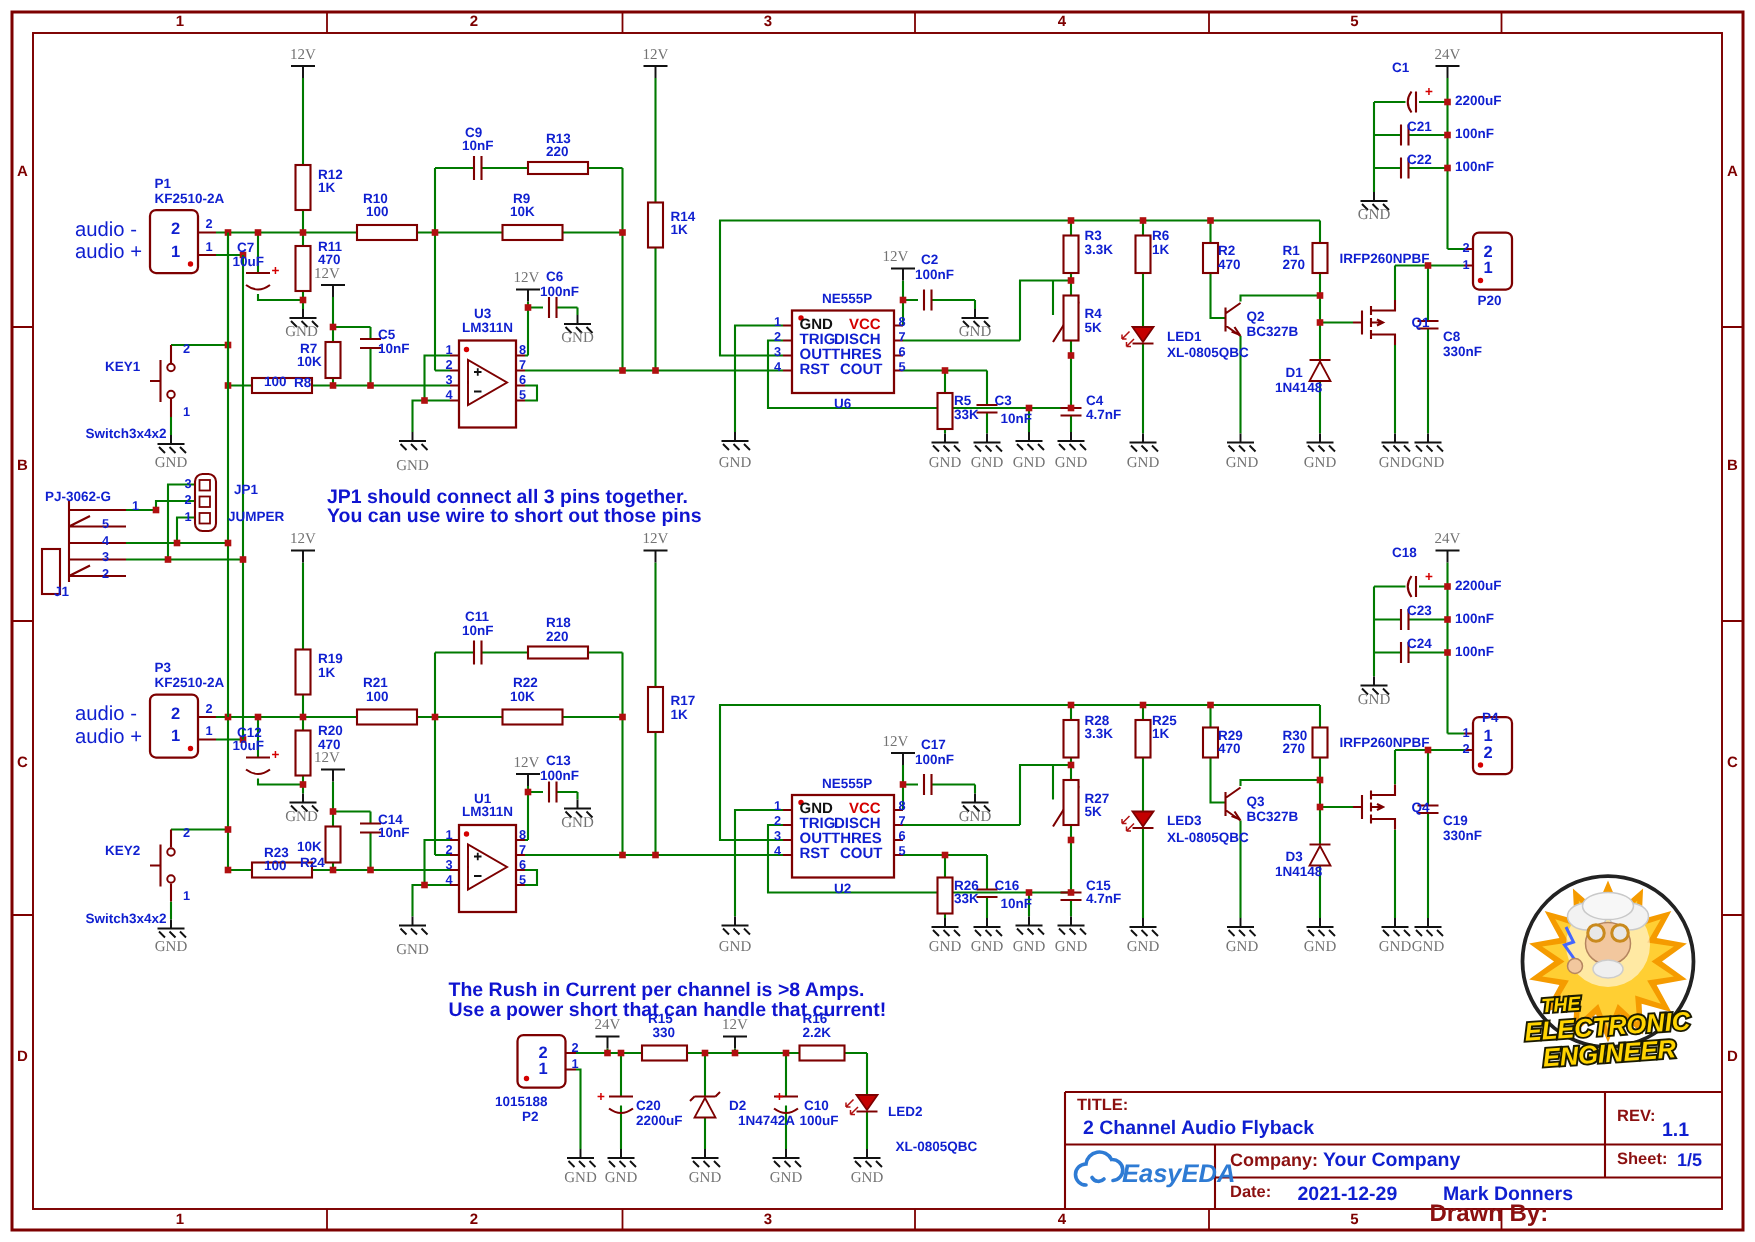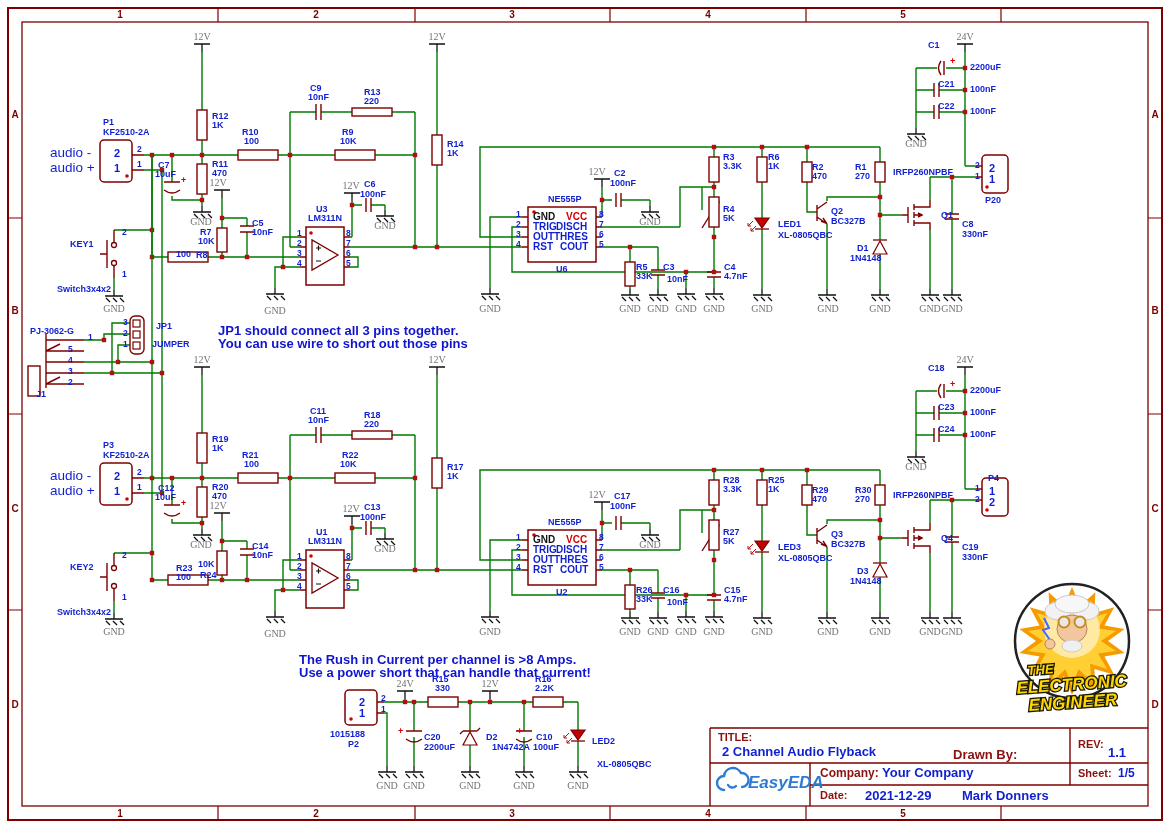--- a/index.html
+++ b/index.html
@@ -603,18 +603,18 @@
   <span class="tb tb-lab" style="left:718px;top:732px">TITLE:</span>
   <span class="tb tb-val" style="left:722px;top:745px">2 Channel Audio Flyback</span>
   <span class="tb tb-lab" style="left:1078px;top:739px">REV:</span>
   <span class="tb tb-val" style="left:1108px;top:746px">1.1</span>
   <span class="tb tb-lab" style="left:820px;top:767px;font-size:12px">Company:</span>
   <span class="tb tb-val" style="left:882px;top:766px">Your Company</span>
   <span class="tb tb-lab" style="left:1078px;top:768px">Sheet:</span>
   <span class="tb tb-val" style="left:1118px;top:767px;font-size:12px">1/5</span>
   <span class="tb tb-lab" style="left:820px;top:790px;font-size:11px">Date:</span>
   <span class="tb tb-val" style="left:865px;top:789px">2021-12-29</span>
-  <span class="tb tb-lab" style="left:953px;top:748px;font-size:13px">Drawn By:</span>
+  <span class="tb tb-lab" style="left:953px;top:802px;font-size:16px">Drawn By:</span>
   <span class="tb tb-val" style="left:962px;top:789px">Mark Donners</span>
   <span class="tb easyeda-text" style="left:748px;top:774px">EasyEDA</span>
 </div>
 
 </div>
 
 </body></html>

